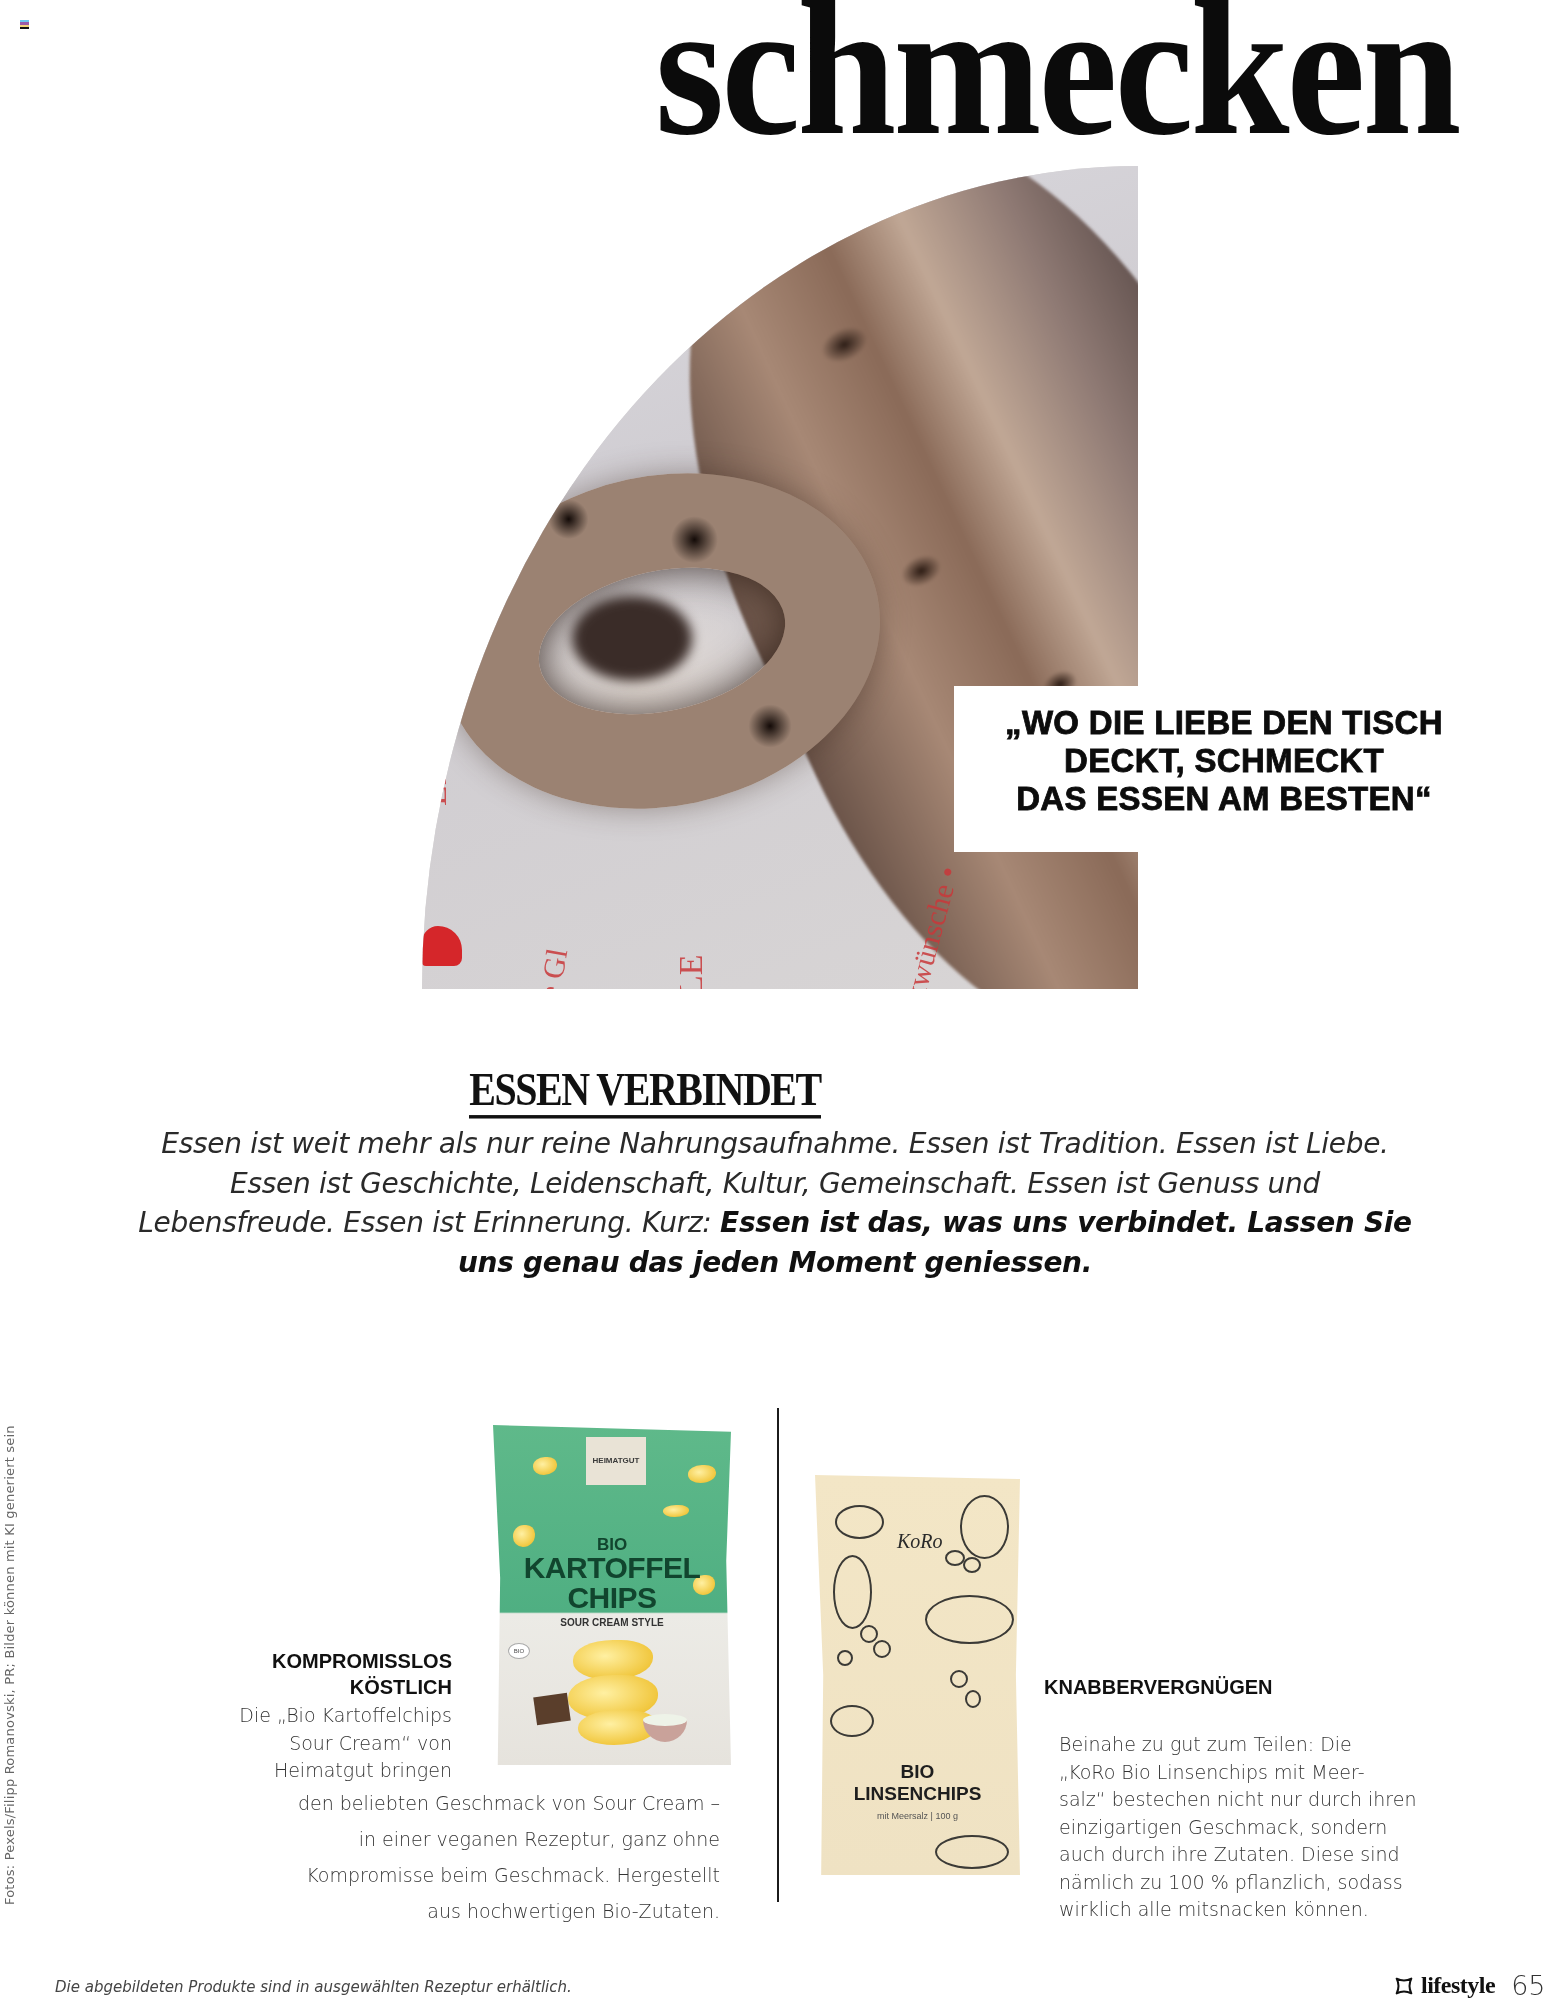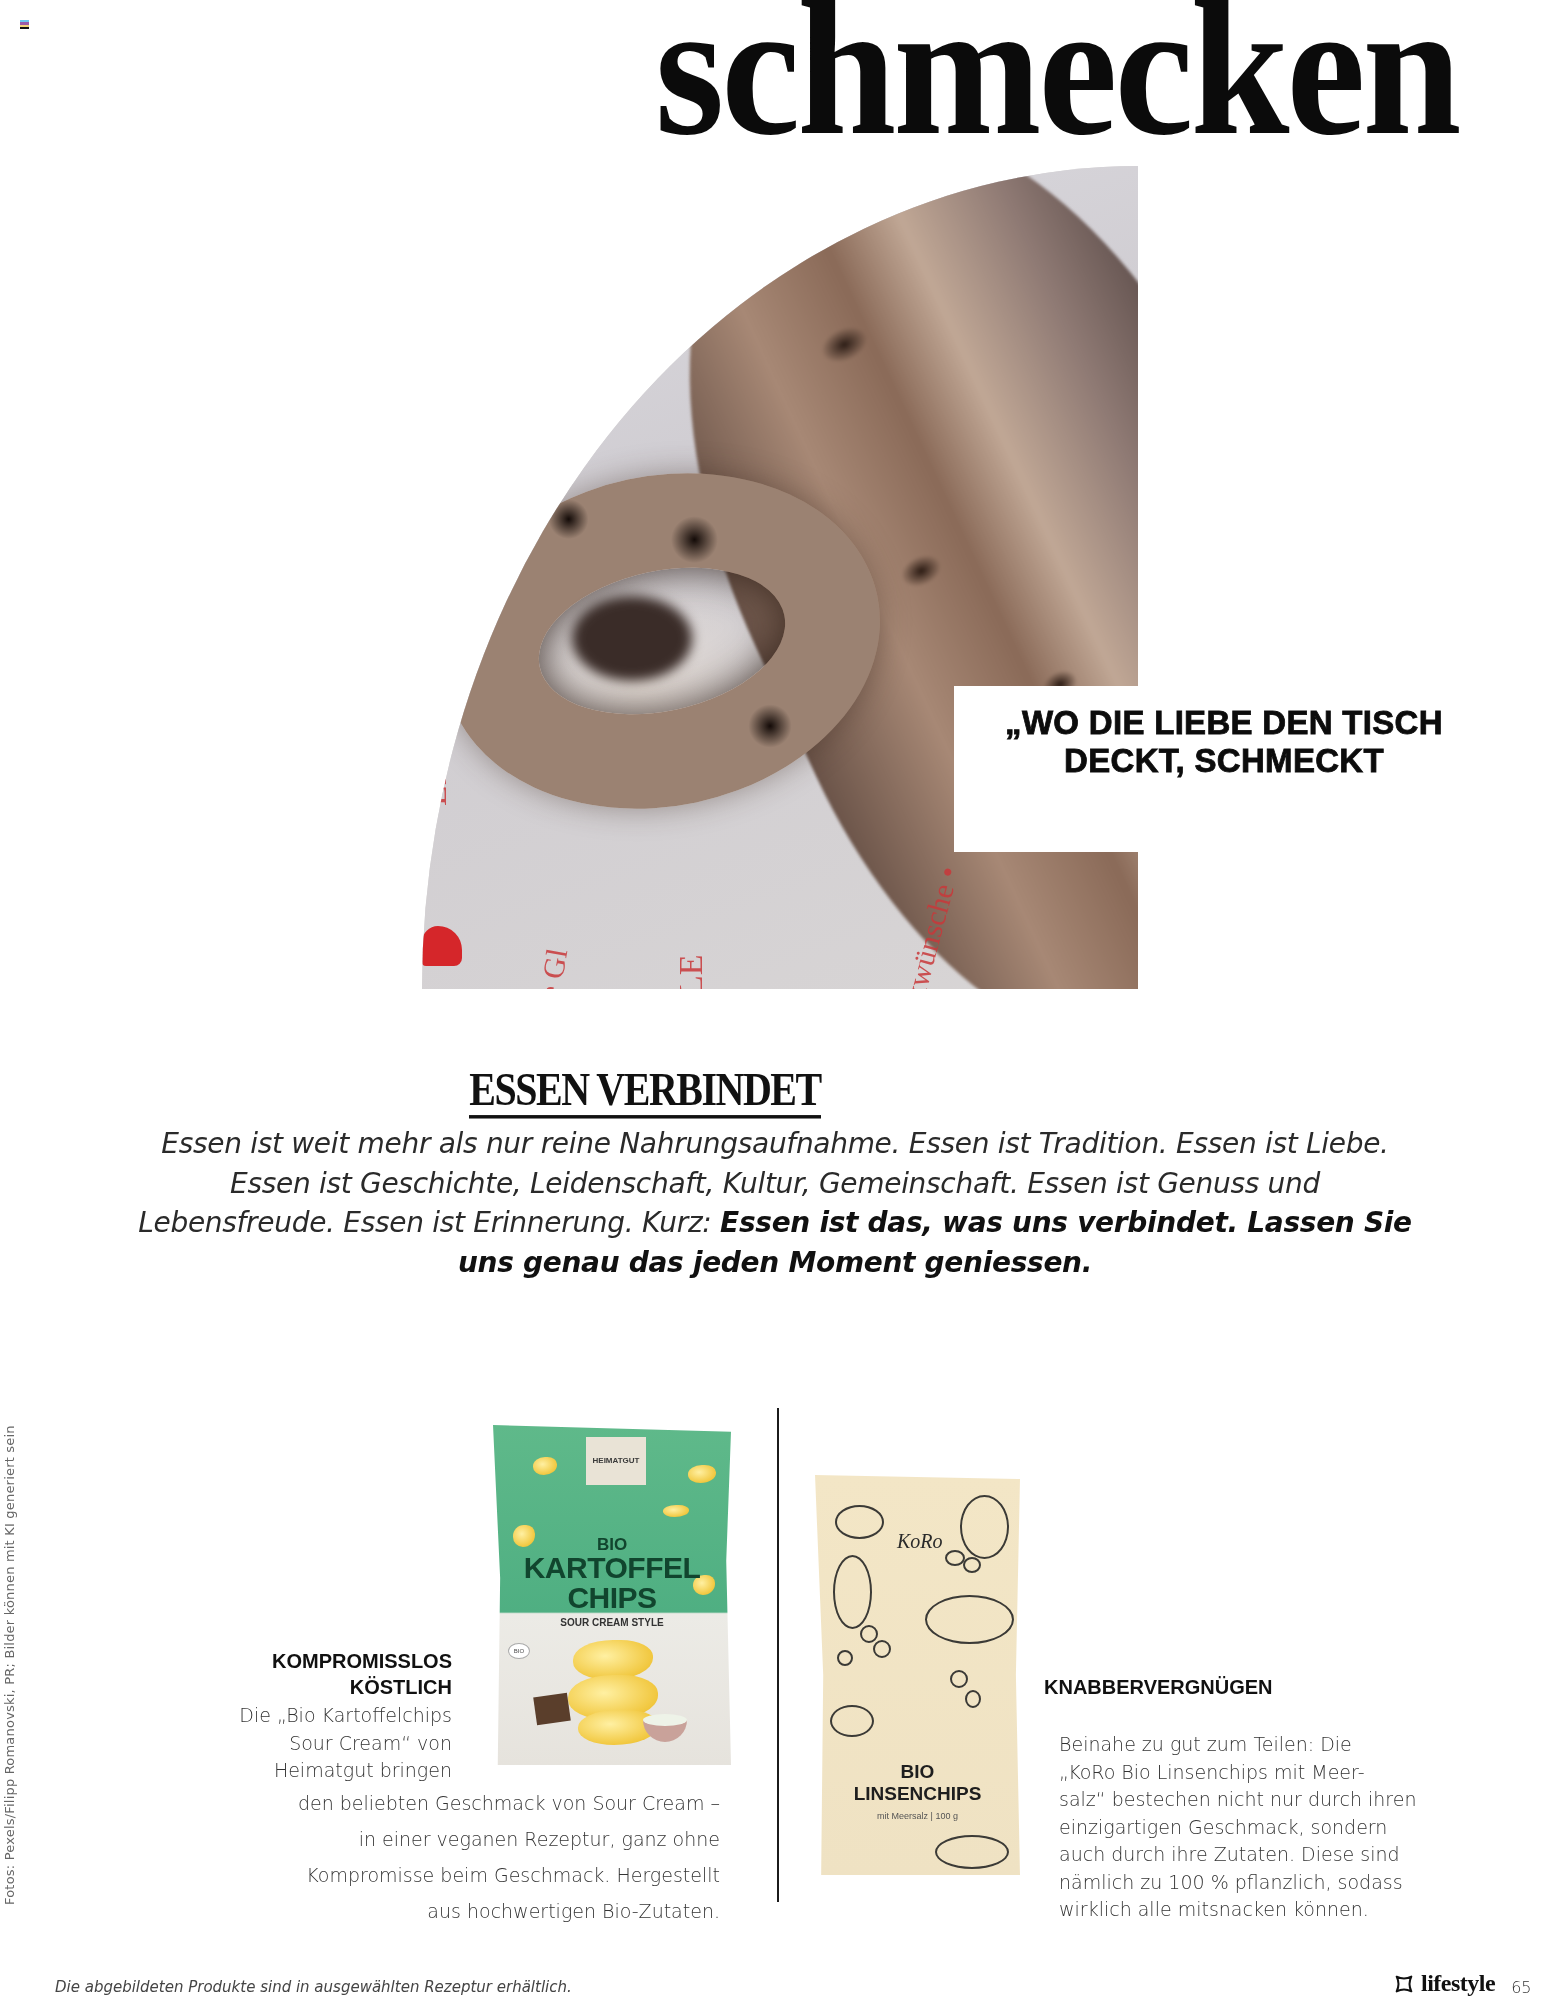--- a/index.html
+++ b/index.html
@@ -343,24 +343,23 @@
     .brand-name {
       font-family: "Liberation Serif", serif;
       font-weight: 700;
       font-size: 24px;
       color: #111;
       letter-spacing: -0.5px;
     }
     .page-number {
       font-family: "DejaVu Sans", sans-serif;
       font-weight: 300;
-      font-size: 16px;
+      font-size: 27px;
       color: #333;
       margin-left: 10px;
-      margin-top: 8px;
     }
   </style>
 </head>
 <body>
 
 <div class="color-marks">
   <span style="background:#6ec6ef"></span>
   <span style="background:#9a5aa8"></span>
   <span style="background:#f3d37a"></span>
   <span style="background:#111"></span>
@@ -377,20 +376,21 @@
   <div class="paper-print" style="left:250px; top:830px; transform:rotate(-90deg); transform-origin:left top;">LE</div>
   <div class="paper-print" style="left:475px; top:830px; transform:rotate(-75deg); transform-origin:left top; font-size:30px;">kwünsche •</div>
   <div class="paper-print" style="left:110px; top:830px; transform:rotate(-80deg); transform-origin:left top; font-size:30px;">e Gl</div>
   <div class="red-blob"></div>
 </div>
 
 <div class="quote-box">
   <div class="quote-text">
     <div>„WO DIE LIEBE DEN TISCH</div>
     <div>DECKT, SCHMECKT</div>
+    <div>DAS ESSEN AM BESTEN“</div>
   </div>
 </div>
 
 <div class="section-title">
   <span>ESSEN VERBINDET</span>
 </div>
 
 <div class="intro">
   <span>Essen ist weit mehr als nur reine Nahrungsaufnahme. Essen ist Tradition. Essen ist Liebe. Essen ist Geschichte, Leidenschaft, Kultur, Gemeinschaft. Essen ist Genuss und Lebensfreude. Essen ist Erinnerung. Kurz: </span><b>Essen ist das, was uns verbindet. Lassen Sie uns genau das jeden Moment geniessen.</b>
 </div>

